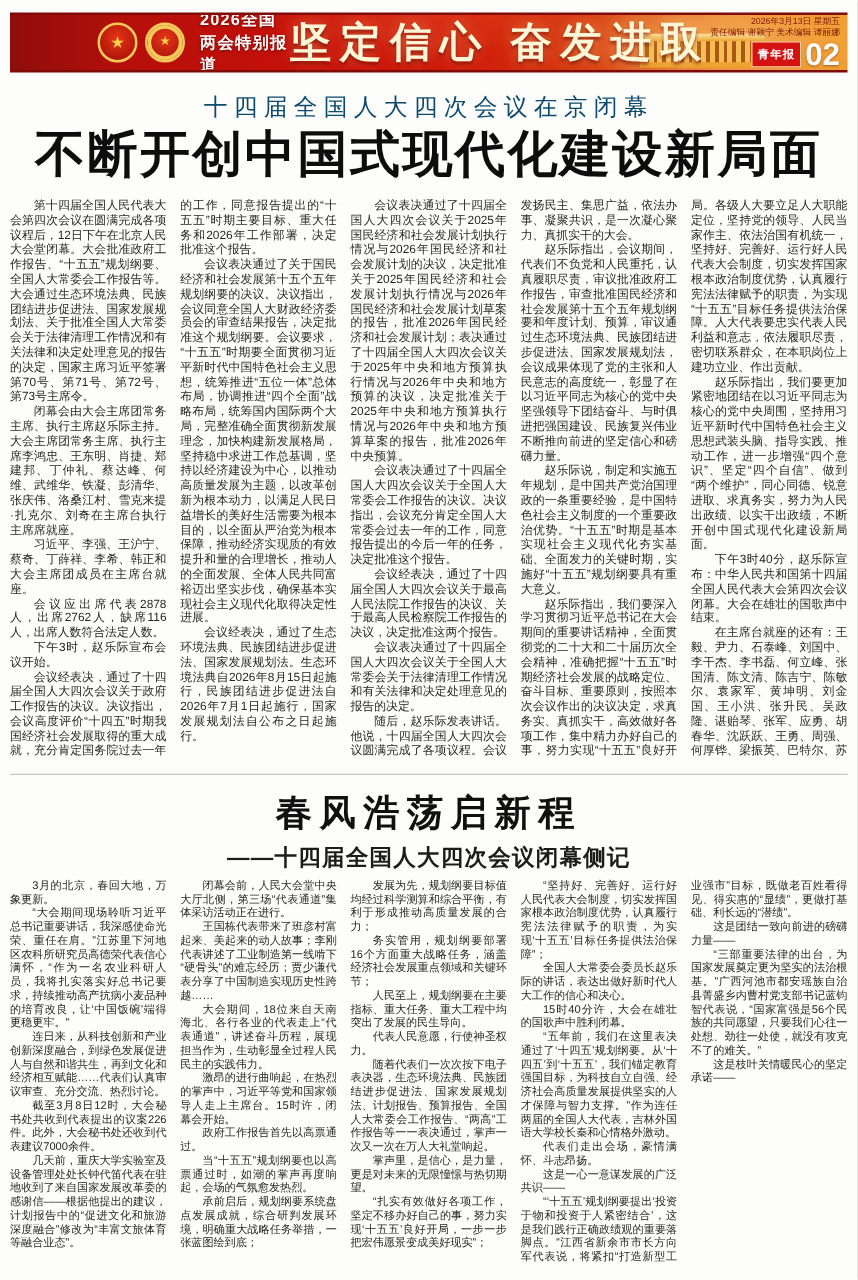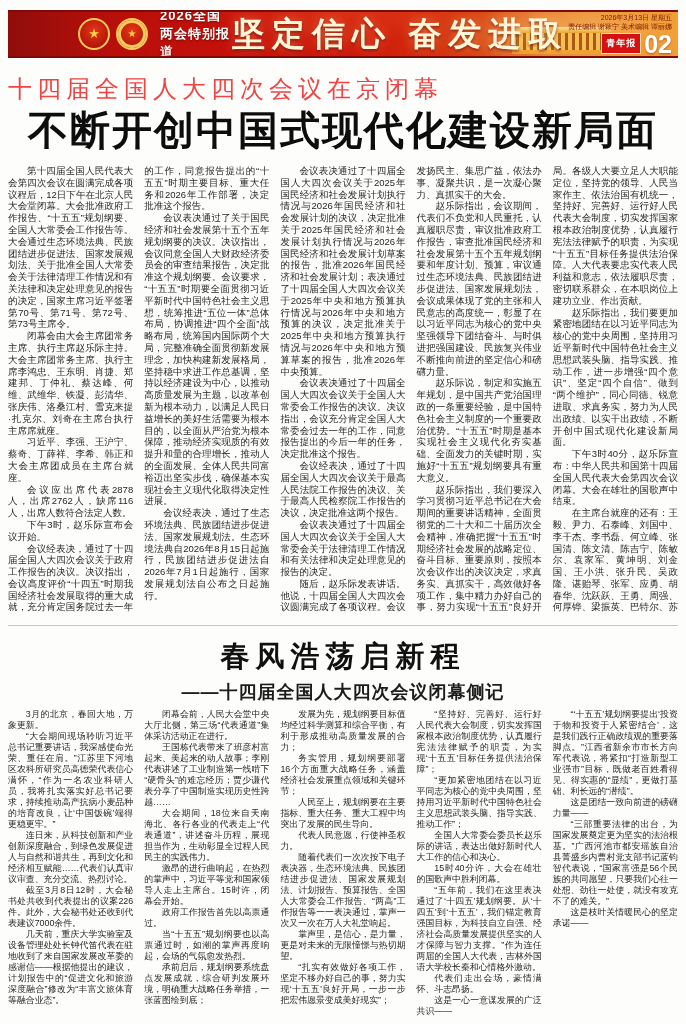--- a/index.html
+++ b/index.html
@@ -28,21 +28,21 @@
   .date-line,.editors-line{font-size:7px;line-height:9px;color:#7d1608;text-align:right;white-space:nowrap;}
   .mast-row{display:flex;align-items:center;gap:3px;margin-top:1px;}
   .logo-box{background:#d61111;border:1px solid #ffdca0;color:#fff;font-size:9px;font-weight:bold;
           padding:3px 4px;letter-spacing:1px;font-family:"Liberation Serif","DejaVu Serif",serif;}
   .page-num{color:#fff;font-size:25px;font-weight:900;line-height:24px;text-shadow:0 1px 2px rgba(120,30,0,.5);}
   .building{position:absolute;right:66px;bottom:2px;width:100px;z-index:1;}
   .building .roof{height:6px;background:linear-gradient(180deg,#ffe3a0,#eca32f);}
   .building .cols{height:17px;background:repeating-linear-gradient(90deg,#f6bc55 0 4px,#a95a10 4px 7px);}
   .building .base{height:4px;background:#eca32f;}
   
-  .kicker{margin:15px 0 2px;text-align:left;font-size:24px;letter-spacing:5px;color:#ef4444;font-weight:500;}
+  .kicker{margin:15px 0 2px;text-align:center;font-size:19px;letter-spacing:5px;color:#0c4a6e;font-weight:500;}
   .headline{margin:2px 0 12px;text-align:center;font-size:40px;font-weight:900;letter-spacing:2px;
             color:#0d0d0d;line-height:1.15;white-space:nowrap;}
   
   .cols{column-count:5;column-gap:11px;column-fill:auto;overflow:hidden;
         text-align:justify;color:#262626;}
   .lead-cols{height:452px;font-size:9.5px;line-height:11.8px;}
   .feature-cols{height:316px;font-size:8.9px;line-height:11px;margin-top:5px;}
   .cols p{margin:0;text-indent:2em;}
   .rule{border:none;border-top:1px solid #c7c6c2;margin:8px 0 0;}
   
@@ -126,21 +126,20 @@
           <p>当“十五五”规划纲要也以高票通过时，如潮的掌声再度响起，会场的气氛愈发热烈。</p>
           <p>承前启后，规划纲要系统盘点发展成就，综合研判发展环境，明确重大战略任务举措，一张蓝图绘到底；</p>
           <p>发展为先，规划纲要目标值均经过科学测算和综合平衡，有利于形成推动高质量发展的合力；</p>
           <p>务实管用，规划纲要部署16个方面重大战略任务，涵盖经济社会发展重点领域和关键环节；</p>
           <p>人民至上，规划纲要在主要指标、重大任务、重大工程中均突出了发展的民生导向。</p>
           <p>代表人民意愿，行使神圣权力。</p>
           <p>随着代表们一次次按下电子表决器，生态环境法典、民族团结进步促进法、国家发展规划法、计划报告、预算报告、全国人大常委会工作报告、“两高”工作报告等一一表决通过，掌声一次又一次在万人大礼堂响起。</p>
           <p>掌声里，是信心，是力量，更是对未来的无限憧憬与热切期望。</p>
           <p>“扎实有效做好各项工作，坚定不移办好自己的事，努力实现‘十五五’良好开局，一步一步把宏伟愿景变成美好现实”；</p>
           <p>“坚持好、完善好、运行好人民代表大会制度，切实发挥国家根本政治制度优势，认真履行宪法法律赋予的职责，为实现‘十五五’目标任务提供法治保障”；</p>
-          <p>“更加紧密地团结在以习近平同志为核心的党中央周围，坚持用习近平新时代中国特色社会主义思想武装头脑、指导实践、推动工作”；</p>
           <p>全国人大常委会委员长赵乐际的讲话，表达出做好新时代人大工作的信心和决心。</p>
           <p>15时40分许，大会在雄壮的国歌声中胜利闭幕。</p>
           <p>“五年前，我们在这里表决通过了‘十四五’规划纲要。从‘十四五’到‘十五五’，我们锚定教育强国目标，为科技自立自强、经济社会高质量发展提供坚实的人才保障与智力支撑。”作为连任两届的全国人大代表，吉林外国语大学校长秦和心情格外激动。</p>
           <p>代表们走出会场，豪情满怀、斗志昂扬。</p>
           <p>这是一心一意谋发展的广泛共识——</p>
           <p>“‘十五五’规划纲要提出‘投资于物和投资于人紧密结合’，这是我们践行正确政绩观的重要落脚点。”江西省新余市市长方向军代表说，将紧扣“打造新型工业强市”目标，既做老百姓看得见、得实惠的“显绩”，更做打基础、利长远的“潜绩”。</p>
           <p>这是团结一致向前进的磅礴力量——</p>
           <p>“三部重要法律的出台，为国家发展奠定更为坚实的法治根基。”广西河池市都安瑶族自治县菁盛乡内曹村党支部书记蓝钧智代表说，“国家富强是56个民族的共同愿望，只要我们心往一处想、劲往一处使，就没有攻克不了的难关。”</p>
           <p>这是枝叶关情暖民心的坚定承诺——</p>
         </div>

